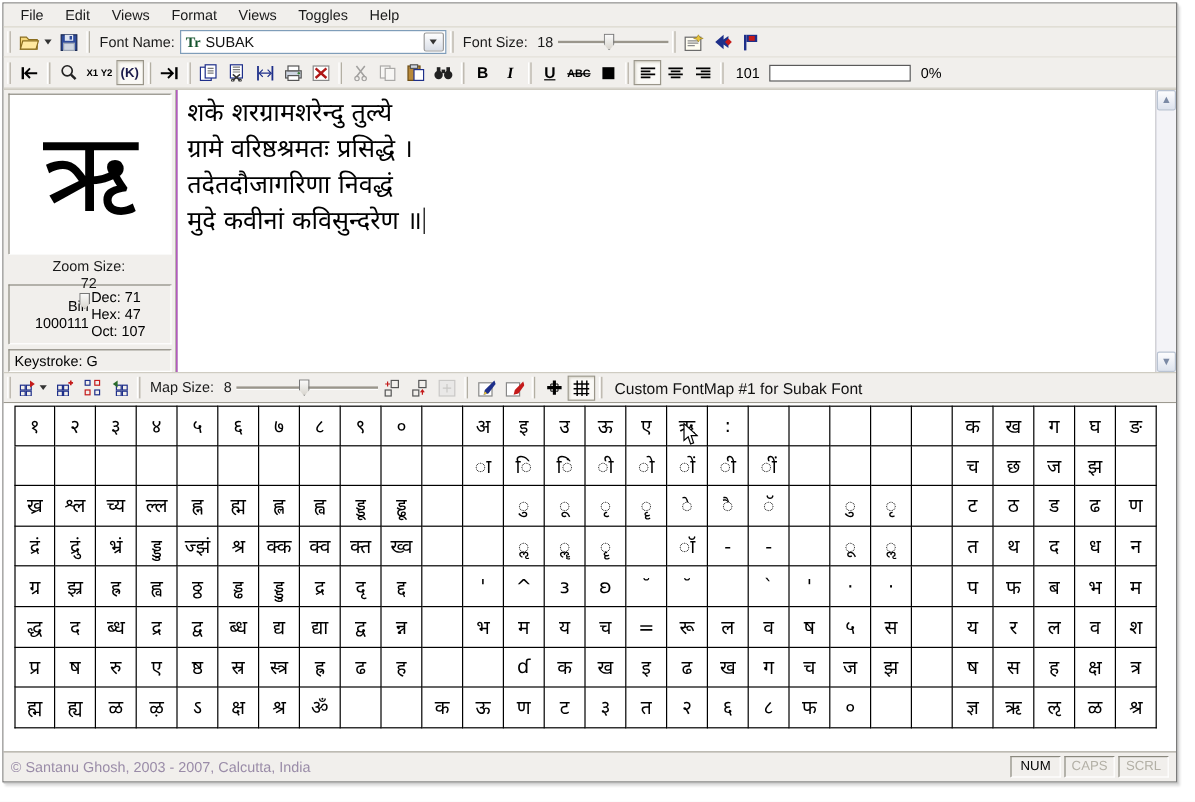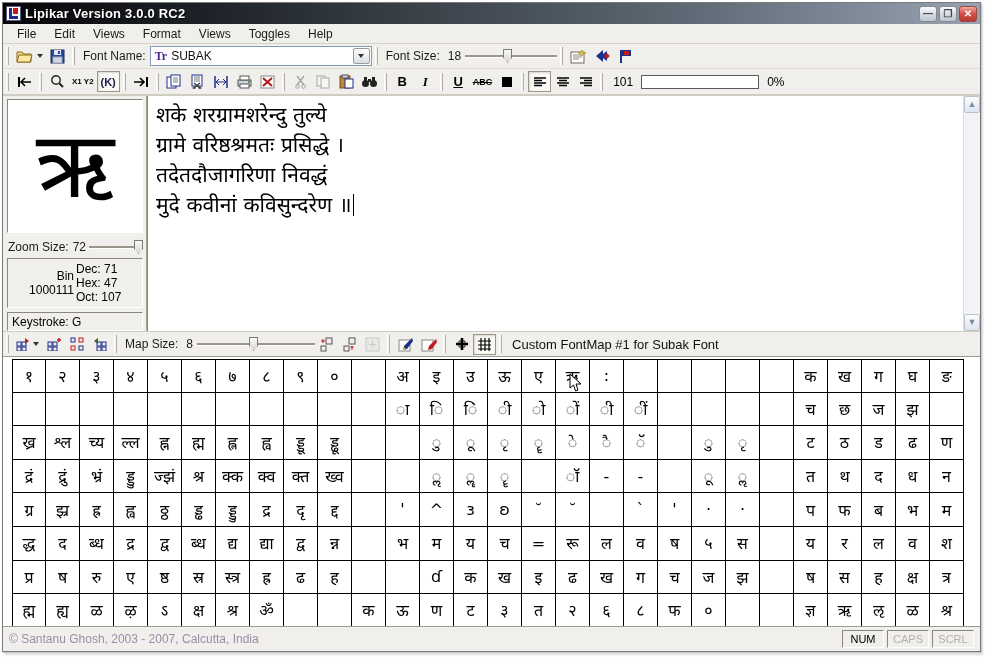--- a/index.html
+++ b/index.html
@@ -34,21 +34,21 @@
   .grip { width: 3px; height: 18px; border-left: 1px solid #fff; border-right: 1px solid #b3afa3; margin: 0 4px 0 3px; flex:0 0 auto;}
   .tbtn { height: 21px; min-width: 23px; display: flex; align-items: center; justify-content: center;
     border: 1px solid transparent; padding: 0 2px; flex: 0 0 auto; }
   .tbtn.pressed { border: 1px solid #9a968a; background: #faf9f6; box-shadow: inset 1px 1px 2px #d8d5ca; }
   .tbtn svg { display: block; }
   .tb-label { font-size: 12px; color: #1a1a1a; margin: 0 4px; white-space: nowrap; }
   .caret-down { width: 0; height: 0; border-left: 3px solid transparent; border-right: 3px solid transparent;
     border-top: 4px solid #333; margin-left: 3px; }
 
   .combo { width: 222px; height: 20px; background: #fff; border: 1px solid #7f9db9; display: flex; align-items: center; }
-  .combo .tt { color: #4c1d95; font-family: "Liberation Serif", serif; font-weight: bold; font-size: 12px; padding: 0 4px; }
+  .combo .tt { color: #14532d; font-family: "Liberation Serif", serif; font-weight: bold; font-size: 12px; padding: 0 4px; }
   .combo .val { font-size: 12px; color: #111; flex: 1; }
   .combo .drop { width: 17px; height: 16px; margin-right: 1px; border: 1px solid #9a9a9a; border-radius: 2px;
     background: linear-gradient(#fefefe,#d9dee7); display: flex; align-items: center; justify-content: center; }
 
   .slider { position: relative; height: 16px; flex: 0 0 auto; }
   .slider .track { position: absolute; left: 0; right: 0; top: 7px; height: 2px; background: #9a968c; box-shadow: 0 1px 0 #fff; }
   .slider .thumb { position: absolute; top: 1px; width: 9px; height: 14px; border: 1px solid #787878;
     background: linear-gradient(#fafafa,#d8d5ce); clip-path: polygon(0 0,100% 0,100% 62%,50% 100%,0 62%); }
 
   .bar101 { font-size: 12px; margin: 0 8px 0 6px; }
@@ -57,21 +57,21 @@
 
   .txtbtn { font-size: 13px; }
   .gray { opacity: .45; filter: grayscale(1); }
 
   
   .main { flex: 0 0 227px; display: flex; background: #f1efec; border-top: 1px solid #cfccc2; }
   .left-panel { width: 144px; flex: 0 0 auto; border-right: 1px solid #aaa79b; padding: 3px 3px 0 4px; }
   .preview-box { height: 134px; background: #fff; border: 1px solid; border-color: #8a887e #fff #fff #8a887e;
     display: flex; align-items: center; justify-content: center; }
   .preview-glyph { font-size: 92px; line-height: 1; color: #000; font-family: "DejaVu Sans", sans-serif; }
-  .zoom-row { display: flex; align-items: center; height: 22px; margin-top: 3px; }
+  .zoom-row { display: flex; align-items: center; height: 22px; margin-top: 3px; flex-direction: column; }
   .zoom-row .tb-label { margin: 0 3px 0 1px; }
   .info-box { height: 50px; border: 1px solid; border-color: #8a887e #fff #fff #8a887e; background: #f1efec;
     display: flex; align-items: center; font-size: 12px; }
   .info-left { flex: 1; text-align: right; line-height: 14px; }
   .info-right { flex: 1; text-align: left; line-height: 14px; padding-left: 2px; }
   .keystroke { height: 19px; margin-top: 4px; border: 1px solid; border-color: #8a887e #fff #fff #8a887e;
     font-size: 12px; padding: 2px 4px; }
 
   .editor-wrap { flex: 1; display: flex; border-left: 1px solid #d946ef; background: #404040; position: relative; }
   .editor { flex: 1; background: #fff; padding: 4px 2px 0 8px; overflow: hidden; }
@@ -103,33 +103,20 @@
   .status-keys { margin-left: auto; display: flex; gap: 3px; }
   .skey { width: 42px; height: 18px; border: 1px solid; border-color: #8a887e #fff #fff #8a887e;
     font-size: 11px; text-align: center; line-height: 16px; color: #000; }
   .skey.off { color: #b3b0a6; }
 </style>
 </head>
 <body>
 
 <div class="window">
 
-  <div class="titlebar">
-    <div class="app-logo">
-        <div class="l-blue"></div>
-        <div class="l-foot"></div>
-        <div class="l-red"></div>
-      </div>
-    <span class="title-text">Lipikar Version 3.0.0 RC2</span>
-    <div class="win-btns">
-      <div class="win-btn">—</div>
-      <div class="win-btn">❐</div>
-      <div class="win-btn close">✕</div>
-    </div>
-  </div>
 
   <div class="menubar">
       <span class="menu-item">File</span>
       <span class="menu-item">Edit</span>
       <span class="menu-item">Views</span>
       <span class="menu-item">Format</span>
       <span class="menu-item">Views</span>
       <span class="menu-item">Toggles</span>
       <span class="menu-item">Help</span>
     </div>

